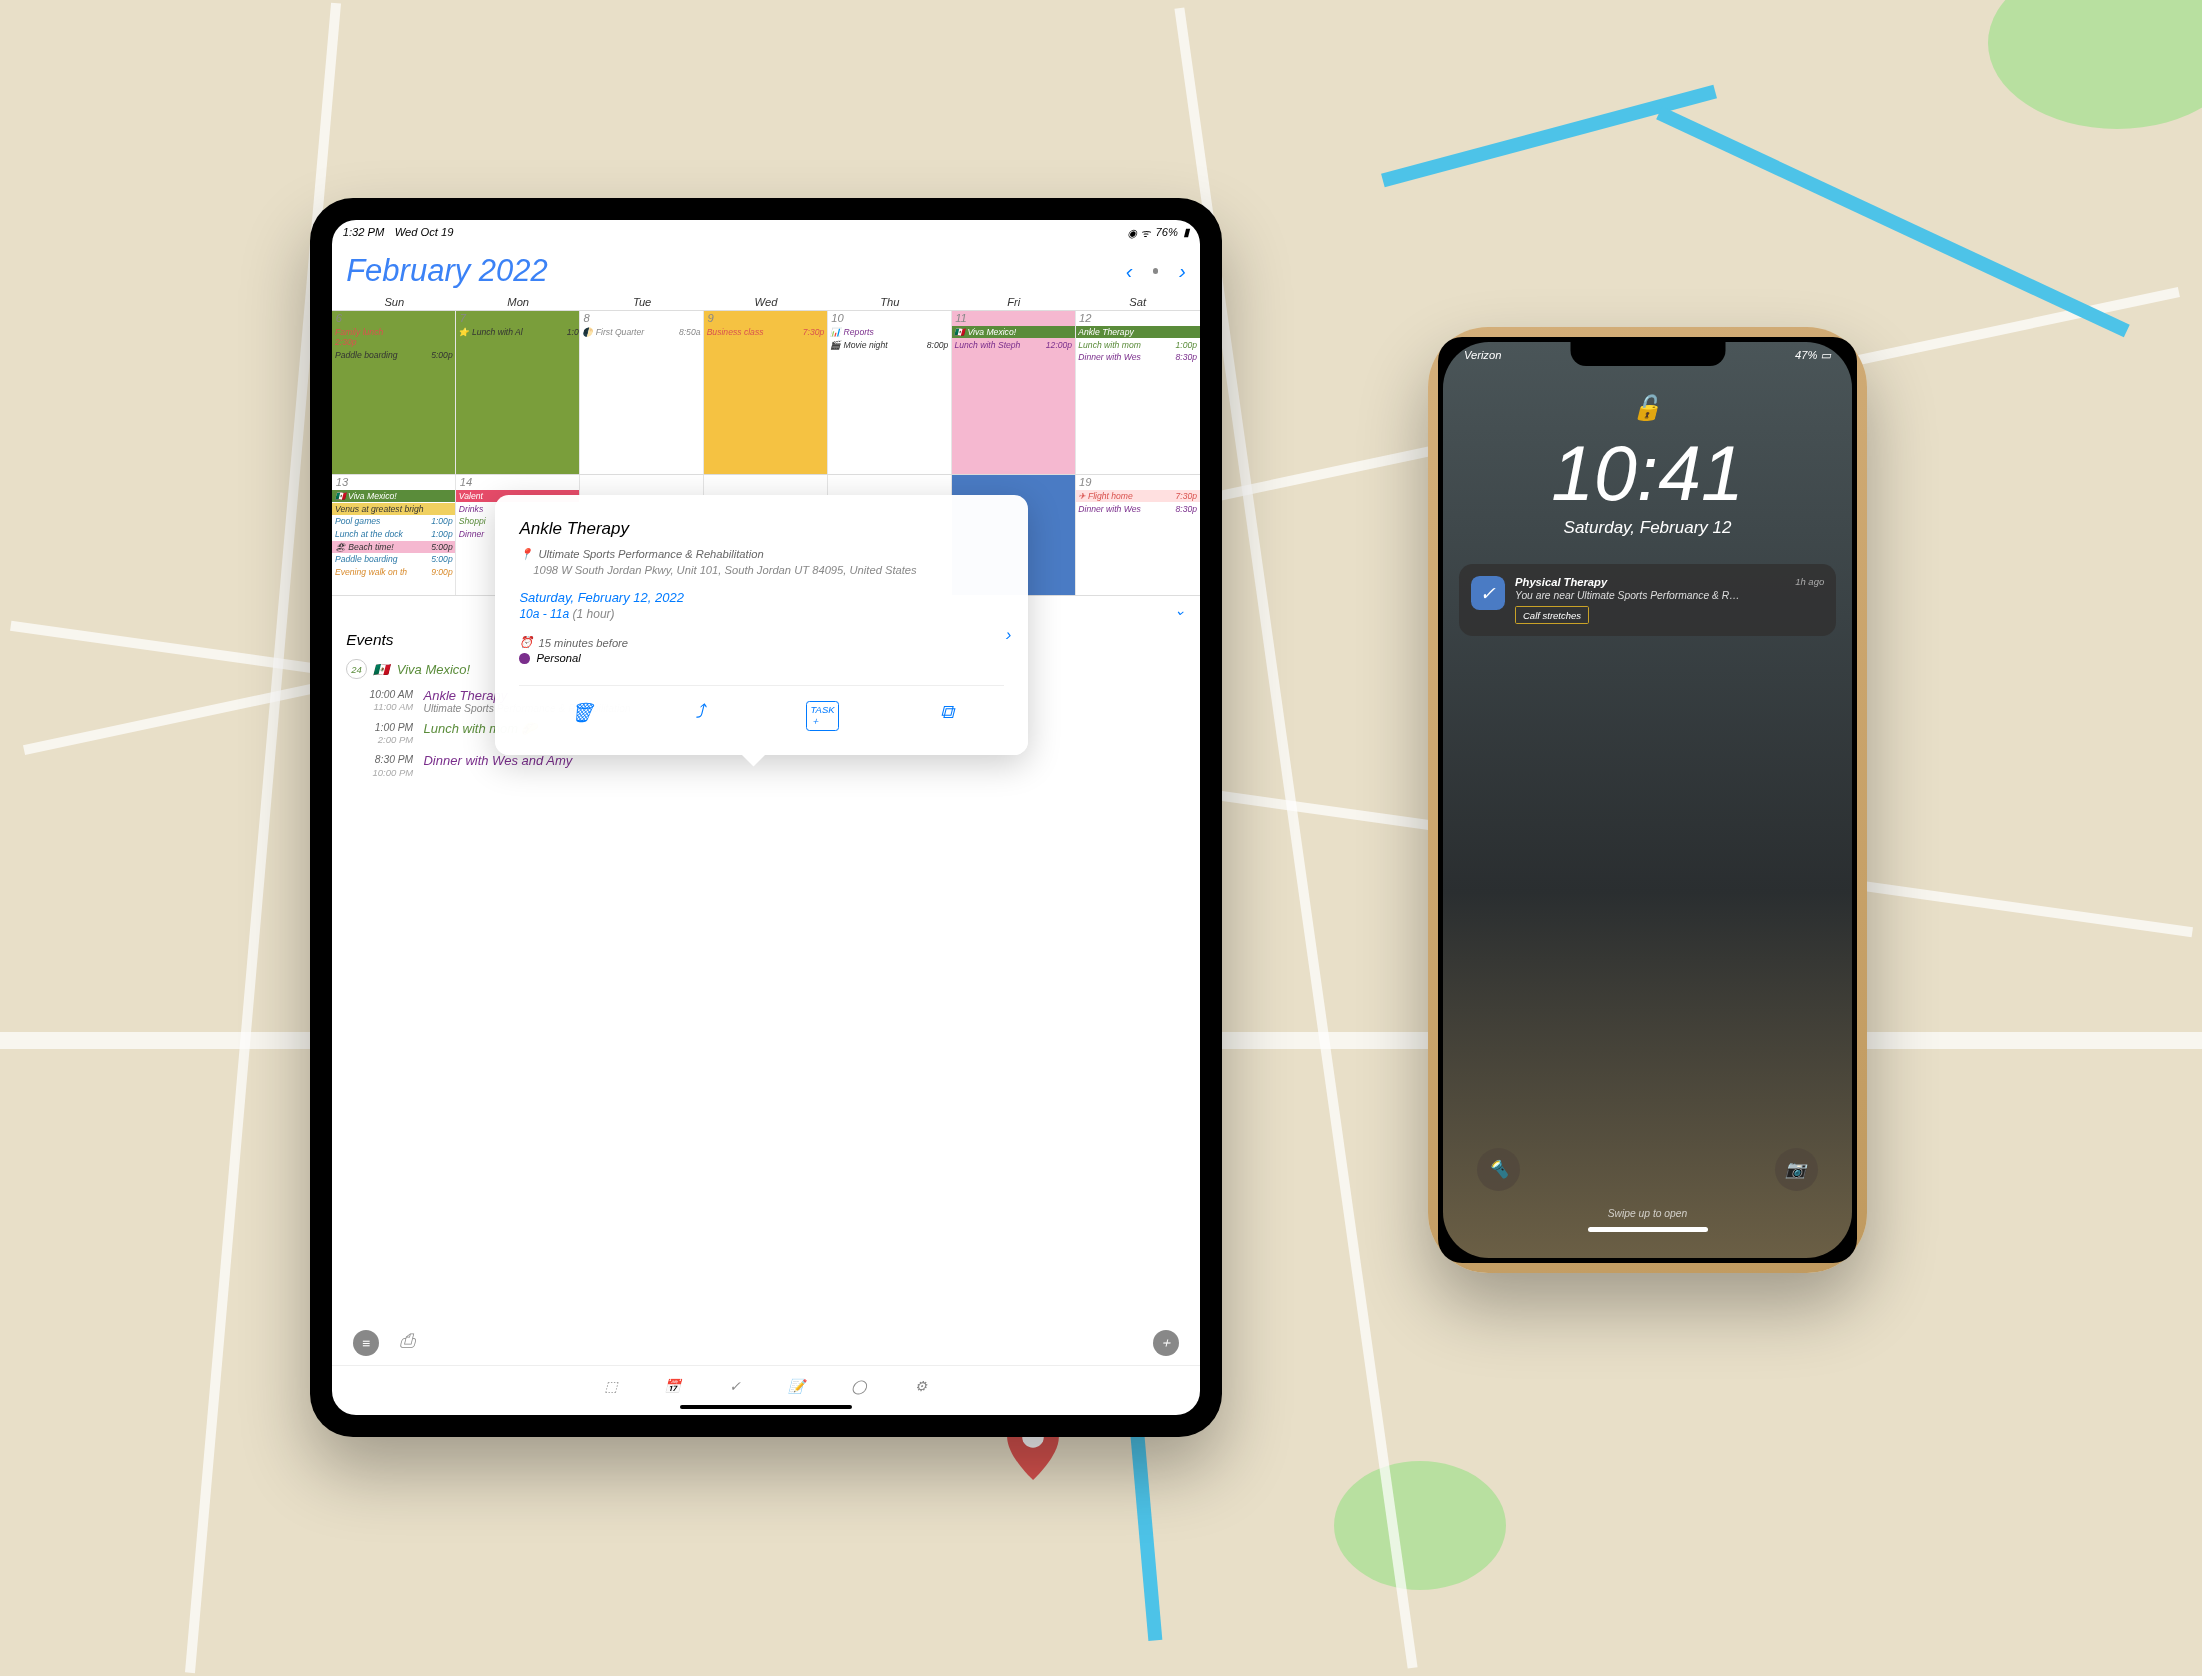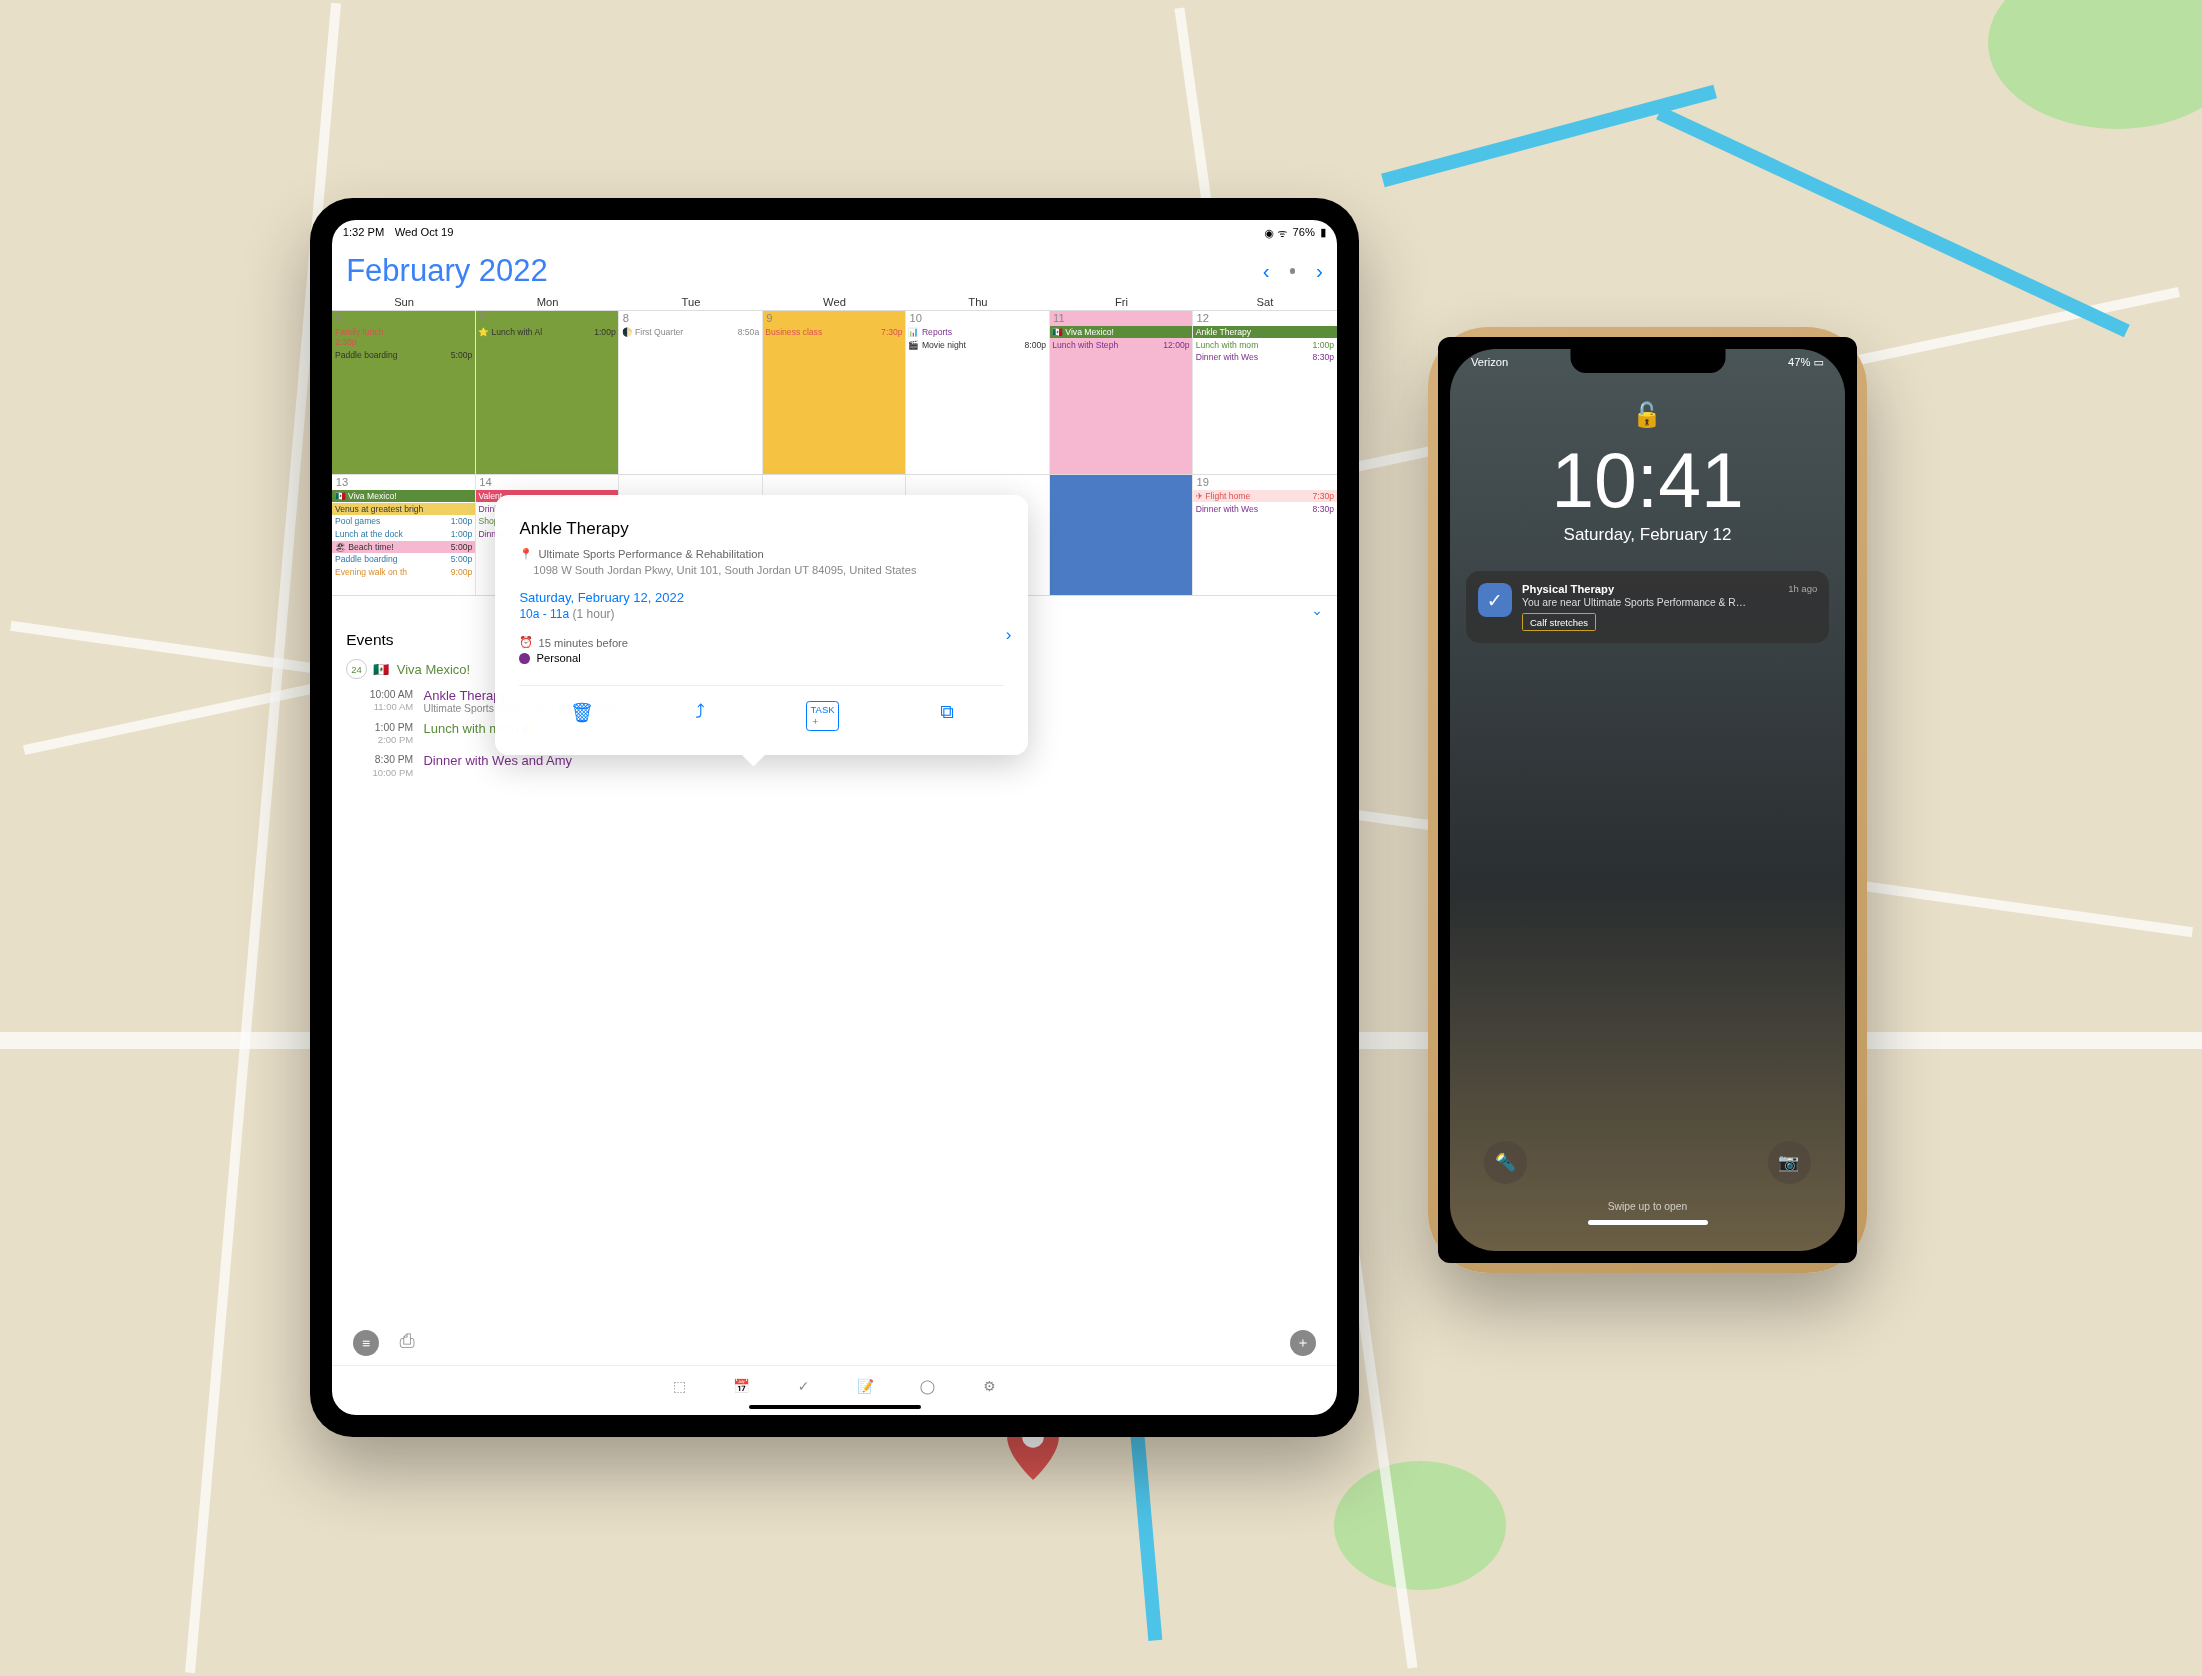--- a/index.html
+++ b/index.html
@@ -16,21 +16,21 @@
 .road2 { width: 2203px; height: 10.3px; top: 774px; transform: rotate(8deg); }
 .road3 { width: 10.3px; height: 1676px; left: 258px; transform: rotate(5deg); }
 .road4 { width: 10.3px; height: 1676px; left: 1291px; transform: rotate(-8deg); }
 .road5 { width: 2203px; height: 17px; top: 1032px; }
 .park { position: absolute; background: #b8e0a0; border-radius: 50%; }
 .park1 { width: 258px; height: 172px; top: -43px; right: -43px; }
 .park2 { width: 172px; height: 129px; bottom: 86px; left: 1334px; }
 .pin { position: absolute; width: 52px; height: 69px; left: 1007px; top: 1411px; }
 
 
-.ipad-frame { position: absolute; left: 310px; top: 198px; width: 1049px; height: 1239px; background: #000; border-radius: 43px; padding: 22.4px; box-shadow: 0 34px 69px rgba(0,0,0,0.3); }
+.ipad-frame { position: absolute; left: 310px; top: 198px; width: 912px; height: 1239px; background: #000; border-radius: 43px; padding: 22.4px; box-shadow: 0 34px 69px rgba(0,0,0,0.3); font-style: italic; }
 .ipad-screen { width: 100%; height: 100%; background: #fff; border-radius: 24px; overflow: hidden; display: flex; flex-direction: column; position: relative; }
 
 
 .status-bar { height: 24px; display: flex; justify-content: space-between; align-items: center; padding: 0 10.3px; font-size: 11.2px; font-weight: 500; }
 .status-left { display: flex; gap: 10.3px; }
 .status-right { display: flex; gap: 5.2px; align-items: center; }
 
 
 .cal-header { display: flex; justify-content: space-between; align-items: center; padding: 8.6px 13.8px 5.2px; }
 .month-title { font-size: 31px; font-weight: 300; color: #3b82f6; }
@@ -81,21 +81,21 @@
 .utility-bar { display: flex; justify-content: space-between; padding: 8.6px 20.6px; align-items: center; }
 .util-left { display: flex; gap: 20.6px; }
 .util-circle { width: 26px; height: 26px; background: #888; border-radius: 50%; display: flex; align-items: center; justify-content: center; color: #fff; }
 .tab-bar { display: flex; justify-content: center; gap: 38px; padding: 8.6px 0 6.9px; border-top: 0.9px solid #eee; }
 .tab-icon { width: 24px; height: 24px; color: #888; display: flex; align-items: center; justify-content: center; }
 .tab-icon.active { color: #007aff; }
 .home-indicator-ipad { width: 172px; height: 4.3px; background: #000; border-radius: 2.6px; margin: 0 auto 5.2px; }
 
 
 .iphone-frame { position: absolute; left: 1428px; top: 327px; width: 439px; height: 946px; background: linear-gradient(145deg, #d4af7a, #c09a5f); border-radius: 60px; padding: 10.3px; box-shadow: 0 34px 69px rgba(0,0,0,0.3); }
-.iphone-bezel { width: 100%; height: 100%; background: #000; border-radius: 12px; padding: 12px; }
+.iphone-bezel { width: 100%; height: 100%; background: #000; border-radius: 24px; padding: 5px; font-style: italic; }
 .iphone-screen { width: 100%; height: 100%; border-radius: 46px; overflow: hidden; position: relative; background: linear-gradient(180deg, #4a5558 0%, #3a4245 30%, #2a2e30 60%, #6b5f45 100%); }
 .notch { position: absolute; top: 0; left: 50%; transform: translateX(-50%); width: 155px; height: 24px; background: #000; border-radius: 0 0 15.5px 15.5px; z-index: 10; }
 .iphone-status { position: absolute; top: 6.9px; width: 100%; display: flex; justify-content: space-between; padding: 0 20.6px; color: #fff; font-size: 11.2px; z-index: 5; }
 .lock-icon { text-align: center; margin-top: 52px; color: #fff; font-size: 24px; }
 .lock-time { text-align: center; color: #fff; font-size: 77px; font-weight: 200; margin-top: 6.9px; }
 .lock-date { text-align: center; color: #fff; font-size: 17px; font-weight: 400; }
 .notification { margin: 26px 15.5px; background: rgba(50,50,50,0.9); border-radius: 13.8px; padding: 12px; color: #fff; display: flex; gap: 10.3px; }
 .notif-icon { width: 34px; height: 34px; background: #4a7bc4; border-radius: 8.6px; display: flex; align-items: center; justify-content: center; flex-shrink: 0; font-size: 19px; }
 .notif-content { flex: 1; font-size: 11.2px; }
 .notif-header { display: flex; justify-content: space-between; }

